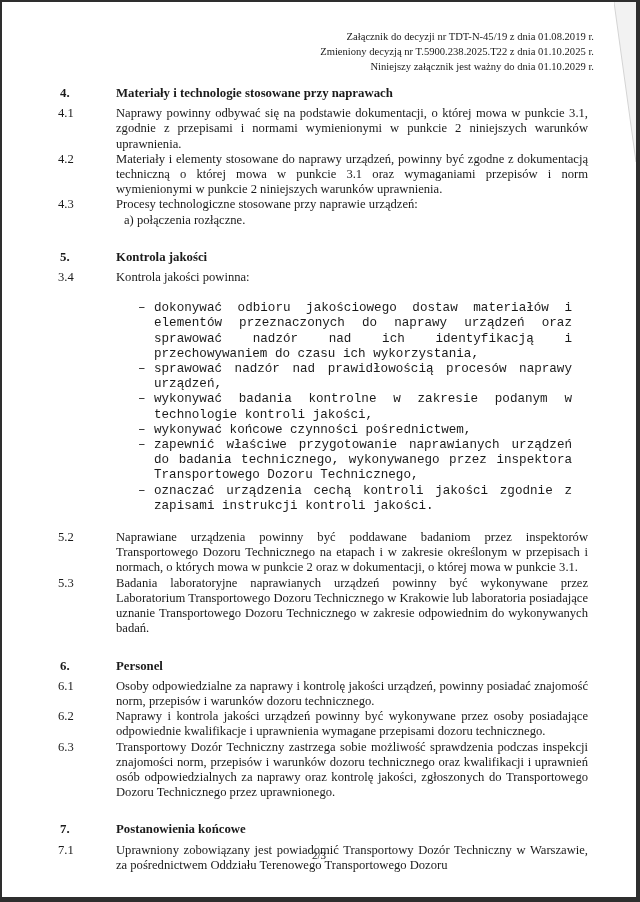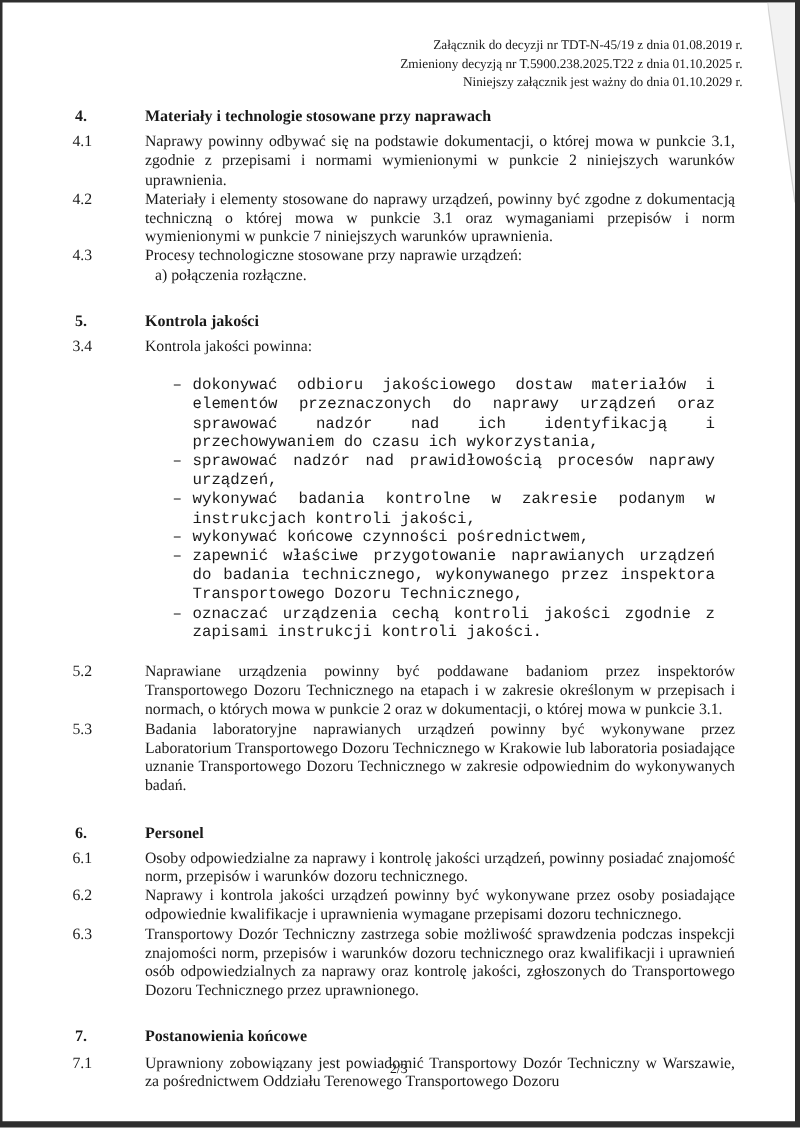--- a/index.html
+++ b/index.html
@@ -91,21 +91,21 @@
     <div class="section-title">
       <span class="num">4.</span>
       <span>Materiały i technologie stosowane przy naprawach</span>
     </div>
     <div class="item">
       <span class="num">4.1</span>
       <span class="body">Naprawy powinny odbywać się na podstawie dokumentacji, o której mowa w punkcie 3.1, zgodnie z przepisami i normami wymienionymi w punkcie 2 niniejszych warunków uprawnienia.</span>
     </div>
     <div class="item">
       <span class="num">4.2</span>
-      <span class="body">Materiały i elementy stosowane do naprawy urządzeń, powinny być zgodne z dokumentacją techniczną o której mowa w punkcie 3.1 oraz wymaganiami przepisów i norm wymienionymi w punkcie 7 niniejszych warunków uprawnienia.</span>
+      <span class="body">Materiały i elementy stosowane do naprawy urządzeń, powinny być zgodne z dokumentacją techniczną o której mowa w punkcie 3.1 oraz wymaganiami przepisów i norm wymienionymi w punkcie 2 niniejszych warunków uprawnienia.</span>
     </div>
     <div class="item">
       <span class="num">4.3</span>
       <div class="body">
         <div>Procesy technologiczne stosowane przy naprawie urządzeń:</div>
         <div class="sub-a">a)  połączenia rozłączne.</div>
       </div>
     </div>
 
     <div class="gap"></div>
@@ -114,21 +114,21 @@
       <span class="num">5.</span>
       <span>Kontrola jakości</span>
     </div>
     <div class="item">
       <span class="num">3.4</span>
       <div class="body">
         <div>Kontrola jakości powinna:</div>
         <ul class="dash-list">
           <li>dokonywać odbioru jakościowego dostaw materiałów i elementów przeznaczonych do naprawy urządzeń oraz sprawować nadzór nad ich identyfikacją i przechowywaniem do czasu ich wykorzystania,</li>
           <li>sprawować nadzór nad prawidłowością procesów naprawy urządzeń,</li>
-          <li>wykonywać badania kontrolne w zakresie podanym w instrukcjach kontroli jakości,</li>
+          <li>wykonywać badania kontrolne w zakresie podanym w technologie kontroli jakości,</li>
           <li>wykonywać końcowe czynności pośrednictwem,</li>
           <li>zapewnić właściwe przygotowanie naprawianych urządzeń do badania technicznego, wykonywanego przez inspektora Transportowego Dozoru Technicznego,</li>
           <li>oznaczać urządzenia cechą kontroli jakości zgodnie z zapisami instrukcji kontroli jakości.</li>
         </ul>
       </div>
     </div>
     <div class="item">
       <span class="num">5.2</span>
       <span class="body">Naprawiane urządzenia powinny być poddawane badaniom przez inspektorów Transportowego Dozoru Technicznego na etapach i w zakresie określonym w przepisach i normach, o których mowa w punkcie 2 oraz w dokumentacji, o której mowa w punkcie 3.1.</span>
     </div>

